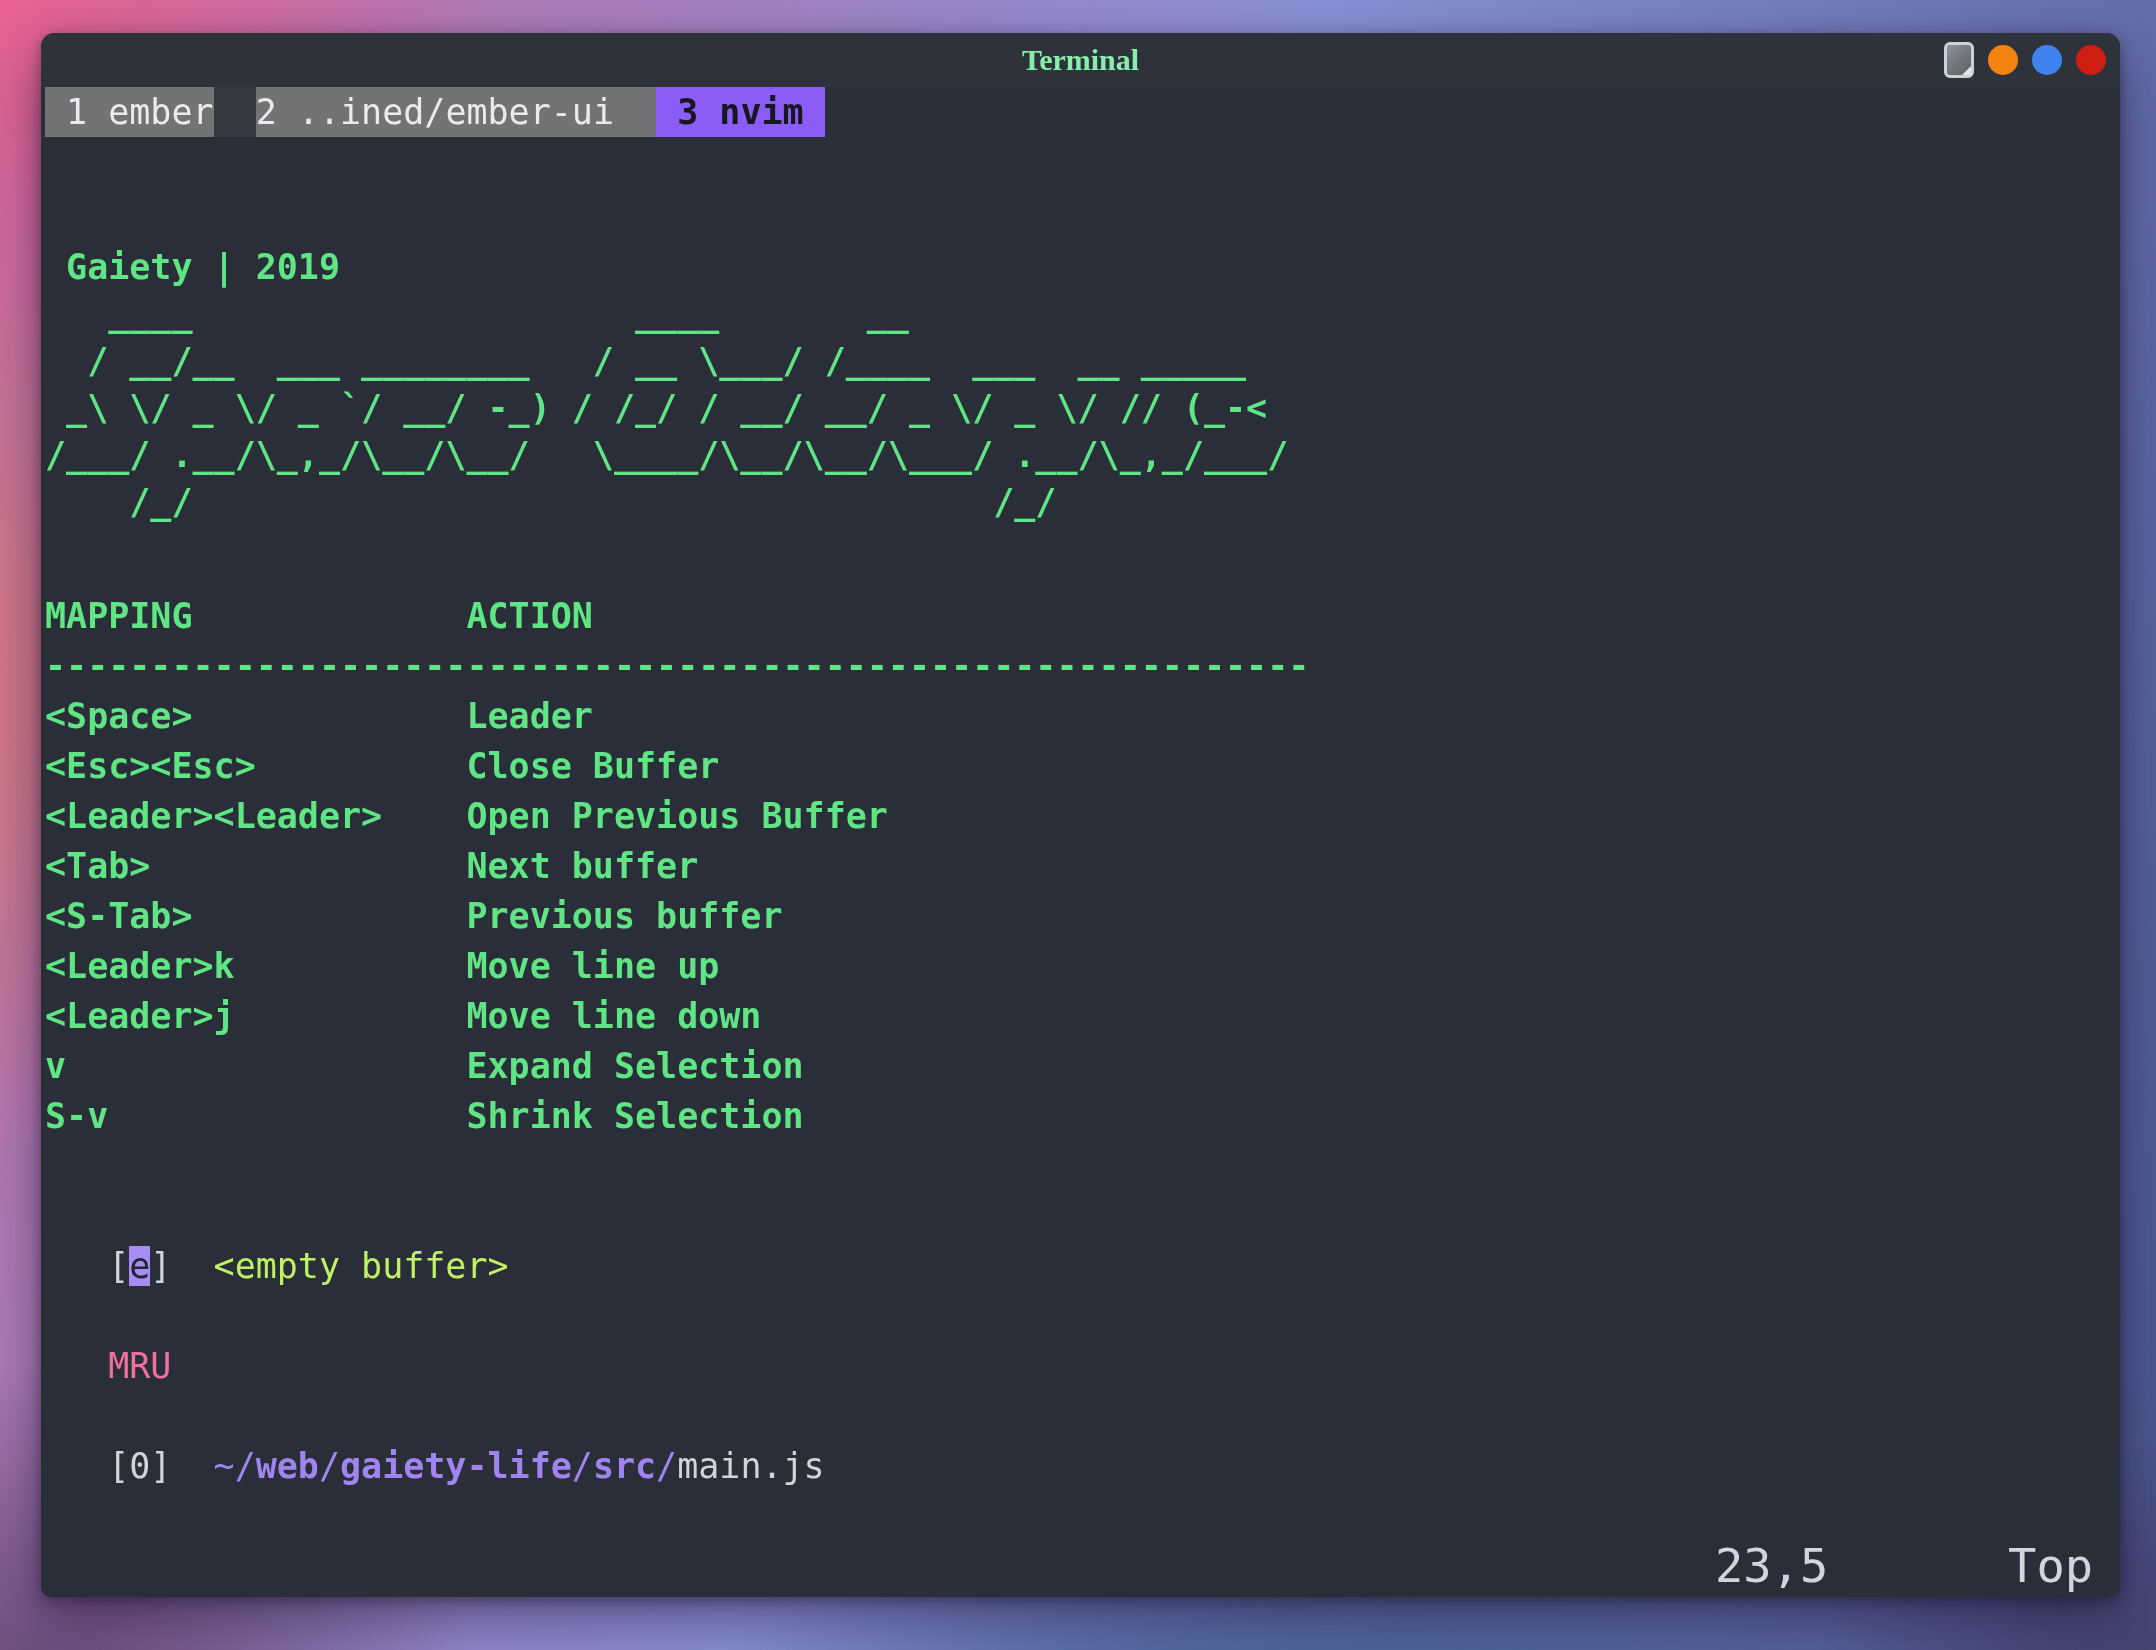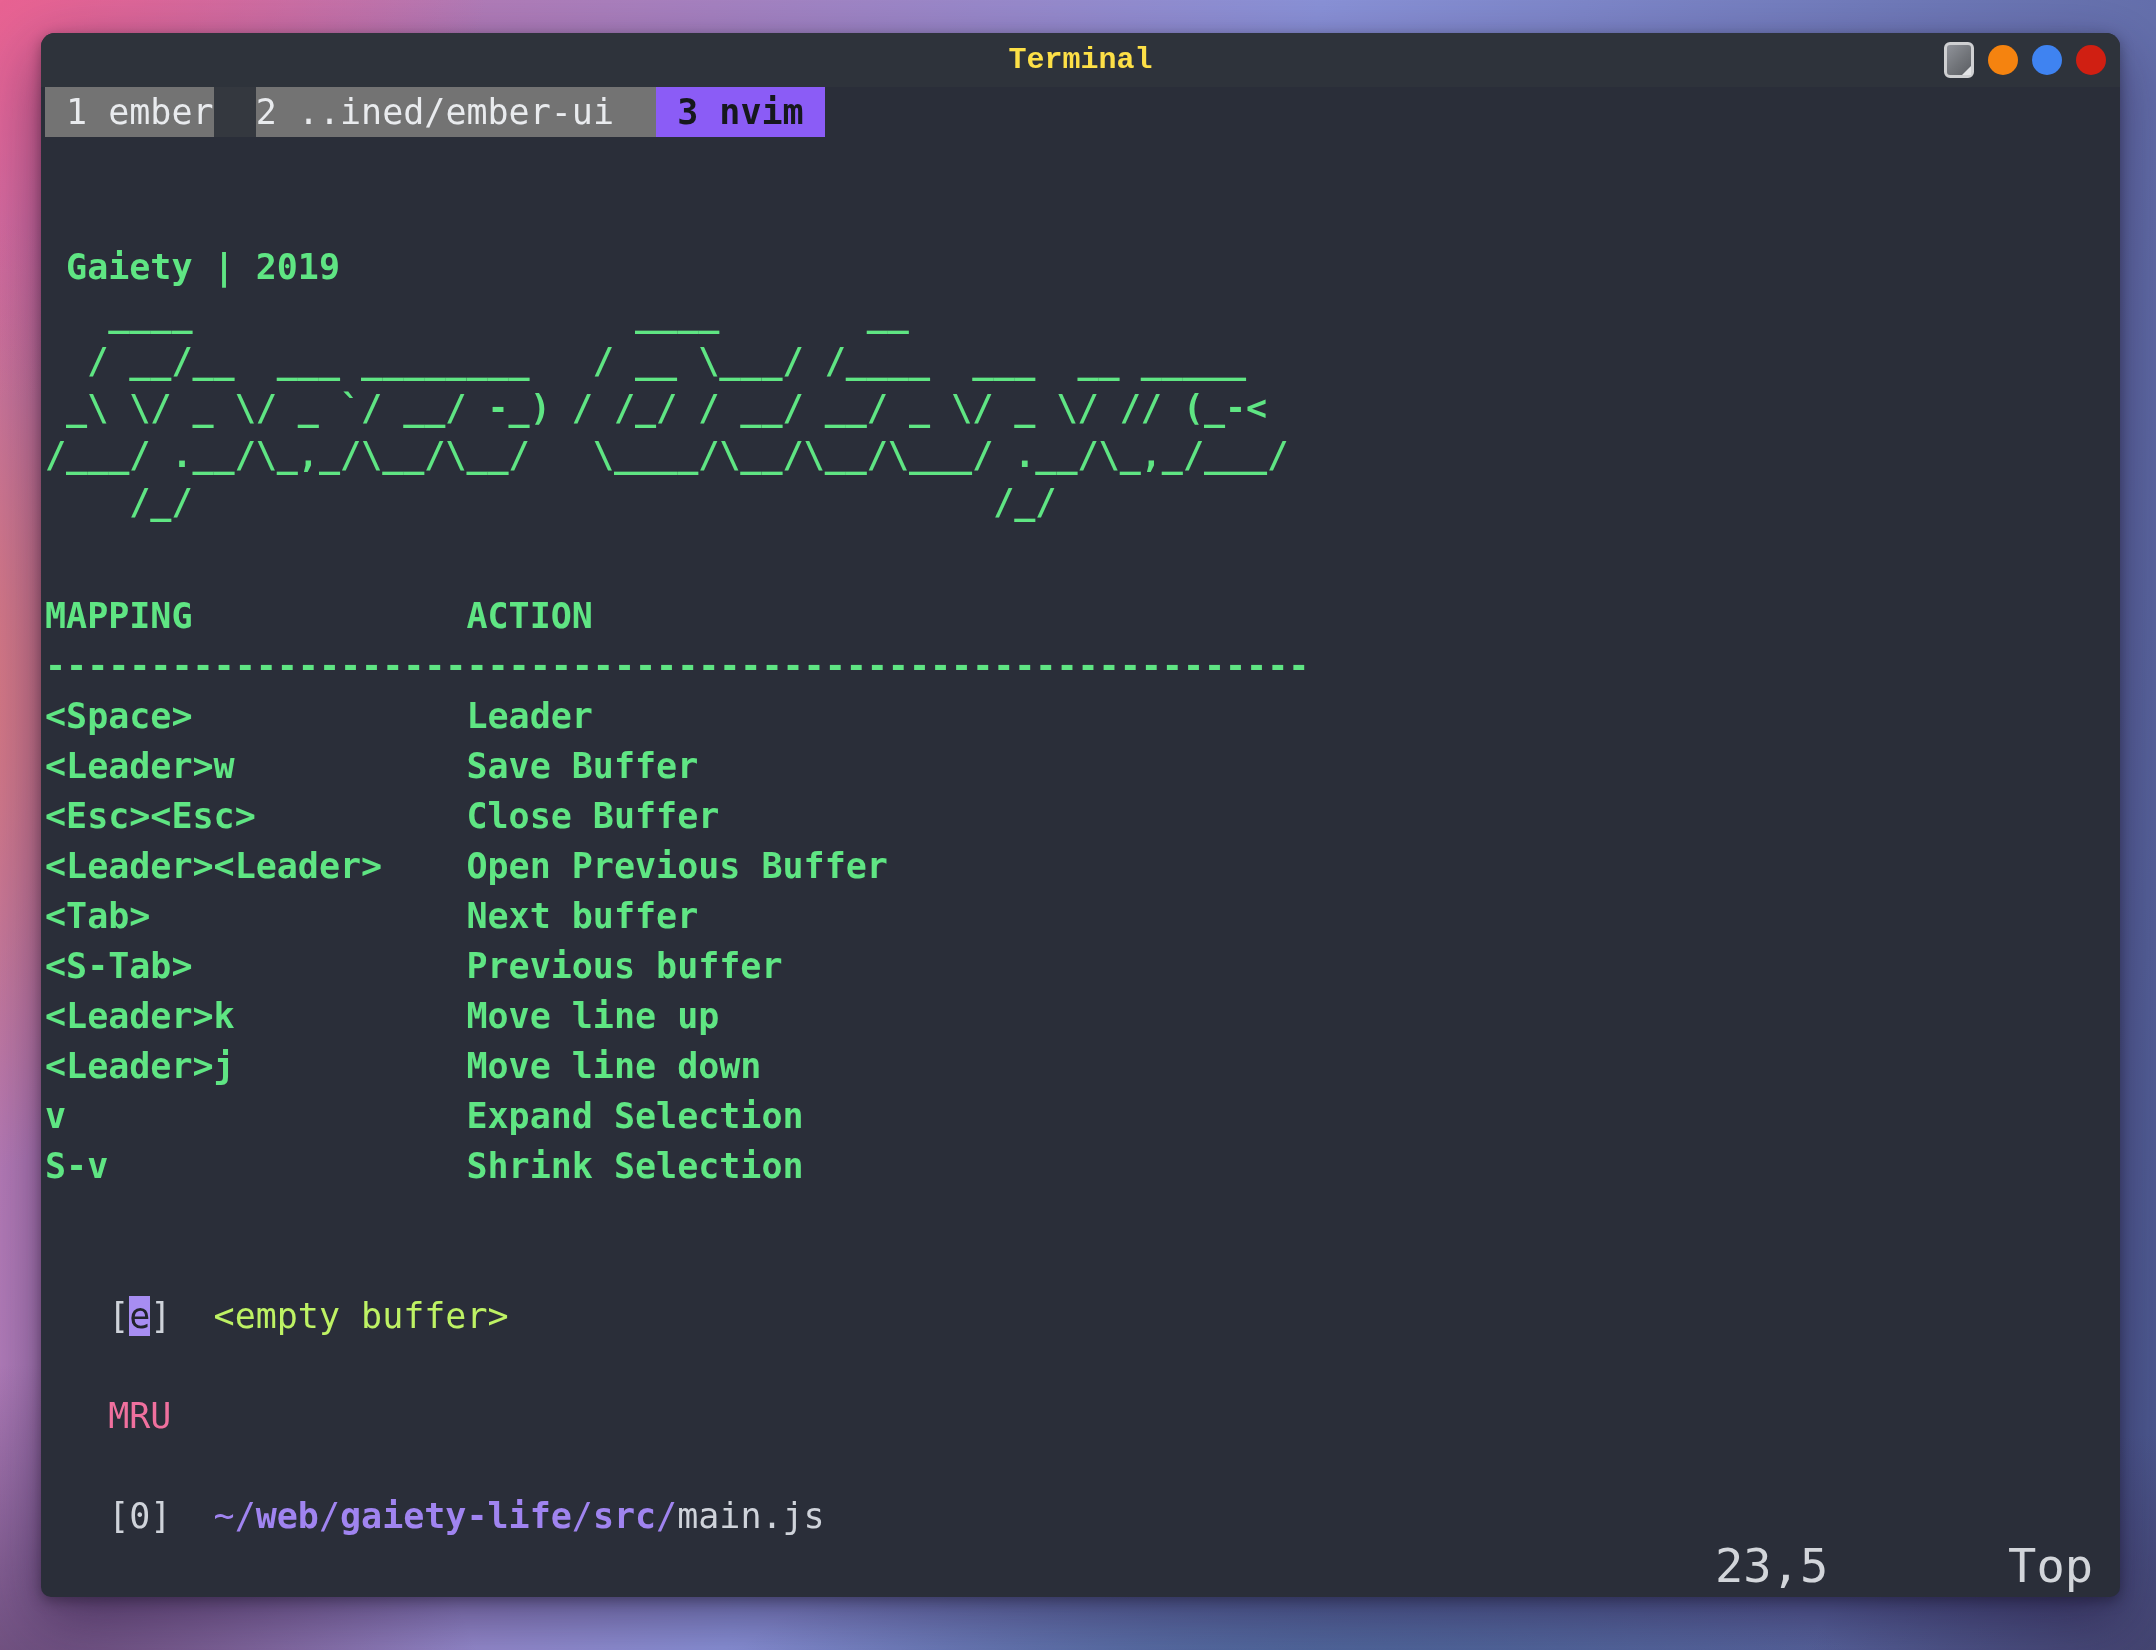--- a/index.html
+++ b/index.html
@@ -11,22 +11,22 @@
       radial-gradient(640px 860px at -5% 42%, rgba(224,122,115,.95) 0%, rgba(224,122,115,0) 58%),
       radial-gradient(760px 620px at 1% 106%, rgba(88,62,104,.95) 0%, rgba(88,62,104,0) 62%),
       radial-gradient(1050px 520px at 60% 110%, rgba(47,86,128,.95) 0%, rgba(47,86,128,0) 62%),
       radial-gradient(700px 520px at 102% 105%, rgba(66,60,100,.95) 0%, rgba(66,60,100,0) 58%),
       linear-gradient(110deg,#c76fa6 0%,#8a92d8 48%,#49568c 100%);}
   .window{position:absolute;left:41px;top:33px;width:2079px;height:1564px;
     background:#2a2e39;border-radius:14px 14px 10px 10px;
     box-shadow:0 22px 60px rgba(25,12,48,.5),0 4px 14px rgba(0,0,0,.35);overflow:hidden;}
   
   .titlebar{height:54px;background:#2e333b;position:relative;display:flex;align-items:center;}
-  .title{position:absolute;left:0;right:0;text-align:center;color:#fde047;
-    font-family:Liberation Mono, monospace;font-weight:bold;font-size:30px;line-height:54px;}
+  .title{position:absolute;left:0;right:0;text-align:center;color:#86efac;
+    font-family:Liberation Serif, serif;font-weight:bold;font-size:30px;line-height:54px;}
   .controls{position:absolute;right:14px;top:0;height:54px;display:flex;align-items:center;gap:14px;}
   .appicon{width:30px;height:36px;border:3px solid #cfd0d2;border-radius:6px;box-sizing:border-box;
     background:linear-gradient(135deg,#90939a 0%,#717479 55%,#5b5e63 100%);position:relative;}
   .appicon::after{content:"";position:absolute;right:0;bottom:0;width:0;height:0;
     border-style:solid;border-width:0 0 9px 9px;border-color:transparent transparent #e3e4e6 transparent;}
   .wbtn{width:30px;height:30px;border-radius:50%;}
   .wbtn.min{background:#f5830f;} .wbtn.max{background:#3f83f1;} .wbtn.close{background:#d01f12;}
   
   .tabline{height:50px;display:flex;align-items:stretch;font-size:35px;line-height:50px;
     white-space:pre;padding-left:4px;color:#e9ebee;}
@@ -80,21 +80,20 @@
   / __/__  ___ ________   / __ \___/ /____  ___  __ _____
  _\ \/ _ \/ _ `/ __/ -_) / /_/ / __/ __/ _ \/ _ \/ // (_-&lt;
 /___/ .__/\_,_/\__/\__/   \____/\__/\__/\___/ .__/\_,_/___/
     /_/                                      /_/</span></pre>
 
       <div class="maptable">
         <div class="trow"><span class="tmap">MAPPING</span><span>ACTION</span></div>
         <div class="trow"><span id="divider">------------------------------------------------------------</span></div>
         <div id="map-rows">
             <div class="trow"><span class="tmap">&lt;Space&gt;</span><span>Leader</span></div>
-            <div class="trow"><span class="tmap">&lt;Leader&gt;w</span><span>Save Buffer</span></div>
             <div class="trow"><span class="tmap">&lt;Esc&gt;&lt;Esc&gt;</span><span>Close Buffer</span></div>
             <div class="trow"><span class="tmap">&lt;Leader&gt;&lt;Leader&gt;</span><span>Open Previous Buffer</span></div>
             <div class="trow"><span class="tmap">&lt;Tab&gt;</span><span>Next buffer</span></div>
             <div class="trow"><span class="tmap">&lt;S-Tab&gt;</span><span>Previous buffer</span></div>
             <div class="trow"><span class="tmap">&lt;Leader&gt;k</span><span>Move line up</span></div>
             <div class="trow"><span class="tmap">&lt;Leader&gt;j</span><span>Move line down</span></div>
             <div class="trow"><span class="tmap">v</span><span>Expand Selection</span></div>
             <div class="trow"><span class="tmap">S-v</span><span>Shrink Selection</span></div>
           </div>
       </div>

